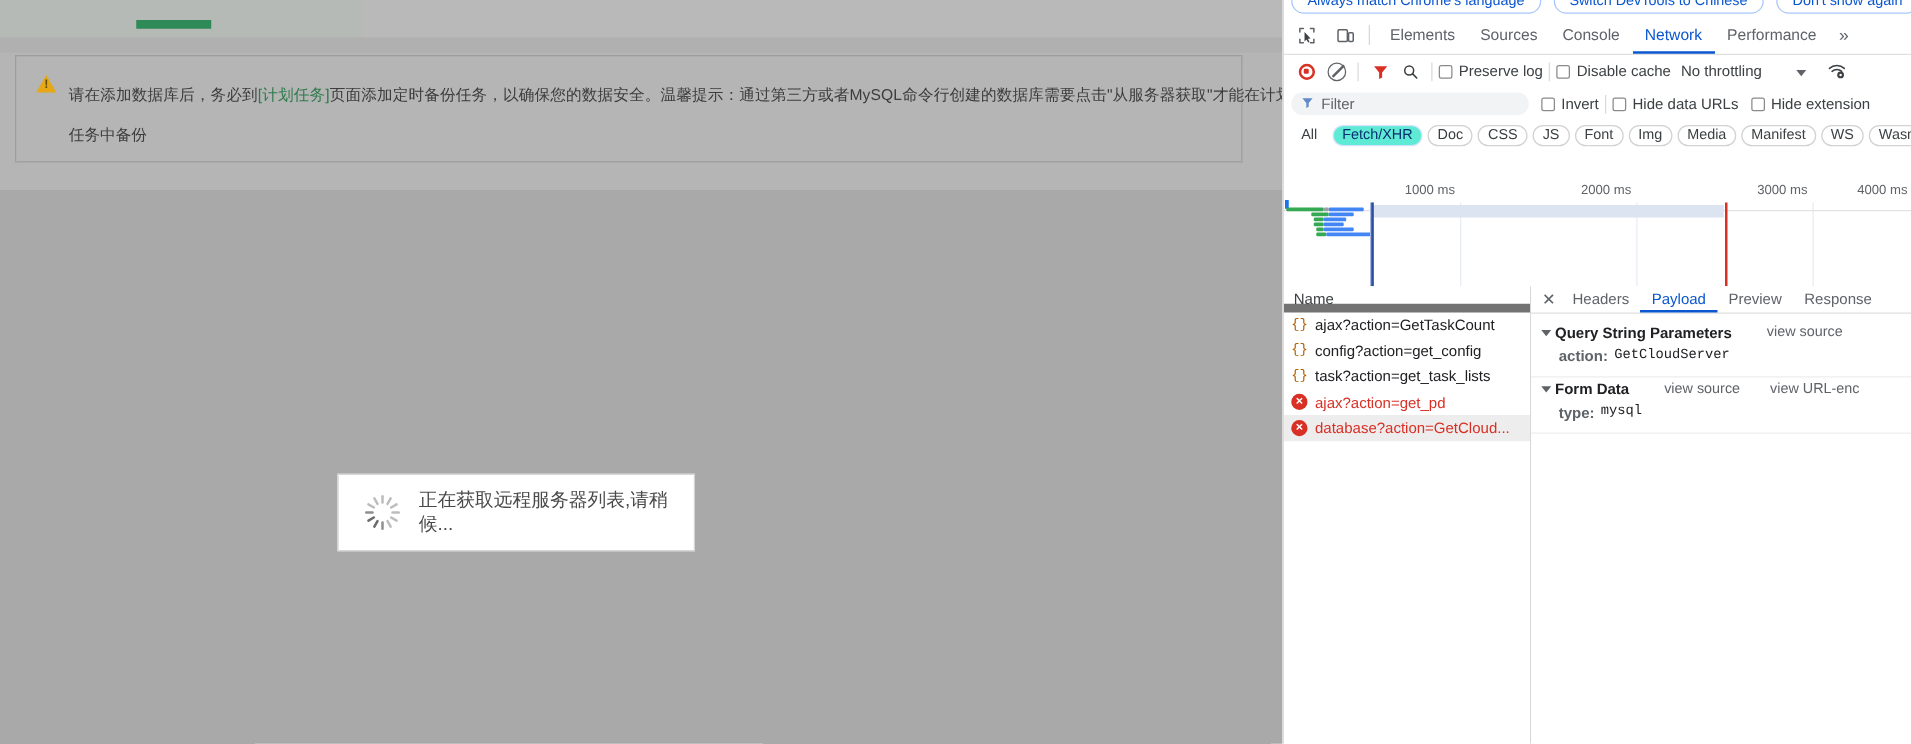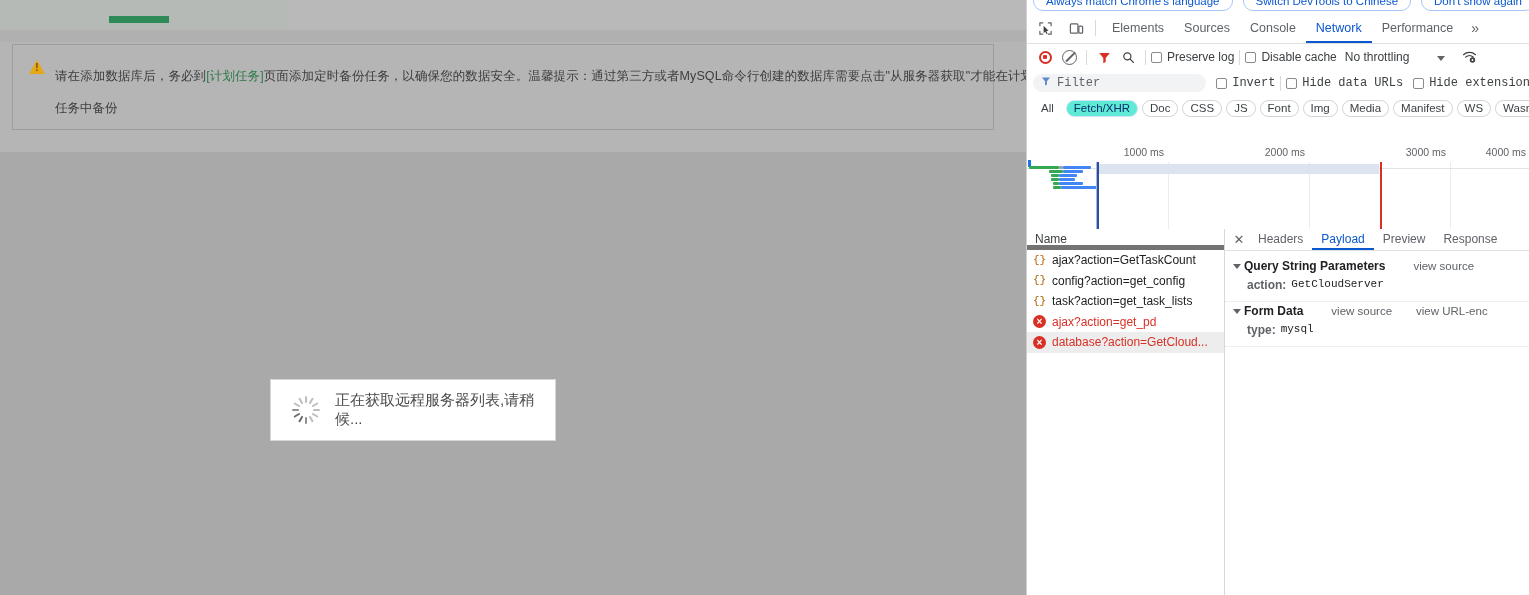--- a/index.html
+++ b/index.html
@@ -191,21 +191,21 @@
   .caret-dn {
     width: 0; height: 0; border-left: 4px solid transparent;
     border-right: 4px solid transparent; border-top: 5px solid #5f6368;
     display: inline-block;
   }
 
   
   .net-row2 {
     position: absolute; left: 0; top: 71px;
     width: 503px; height: 24px;
-    display: flex; align-items: center; padding-left: 6px; font-family: Liberation Mono, monospace;
+    display: flex; align-items: center; padding-left: 6px;
   }
   .filter-input {
     width: 190px; height: 18px; border-radius: 9px;
     background: #f1f3f4; display: flex; align-items: center;
     padding: 0 8px; gap: 6px; color: #5f6368; font-size: 12px;
   }
   .net-row2 .chk-lbl { margin-left: 10px; }
 
   
   .net-row3 {
@@ -266,21 +266,21 @@
 
   
   .net-split { position: absolute; left: 0; top: 229px; width: 503px; height: 366px; }
   .req-list {
     position: absolute; left: 0; top: 0; width: 198px; height: 366px;
     border-right: 1px solid #d8d8d8; background: #fff;
   }
   .req-head {
     height: 21px; line-height: 21px; padding-left: 8px;
     font-size: 12px; color: #3c4043;
-    border-bottom: 5px solid #737373;
+    border-bottom: 7px solid #737373;
   }
   .req-row {
     height: 20.5px; display: flex; align-items: center;
     padding-left: 6px; gap: 6px; font-size: 12px; color: #202124;
     white-space: nowrap; overflow: hidden;
   }
   .req-row.sel { background: #ededed; }
   .ico-json {
     width: 13px; height: 13px; flex: 0 0 auto; color: #b06000;
     font-size: 11px; line-height: 13px; text-align: center;

